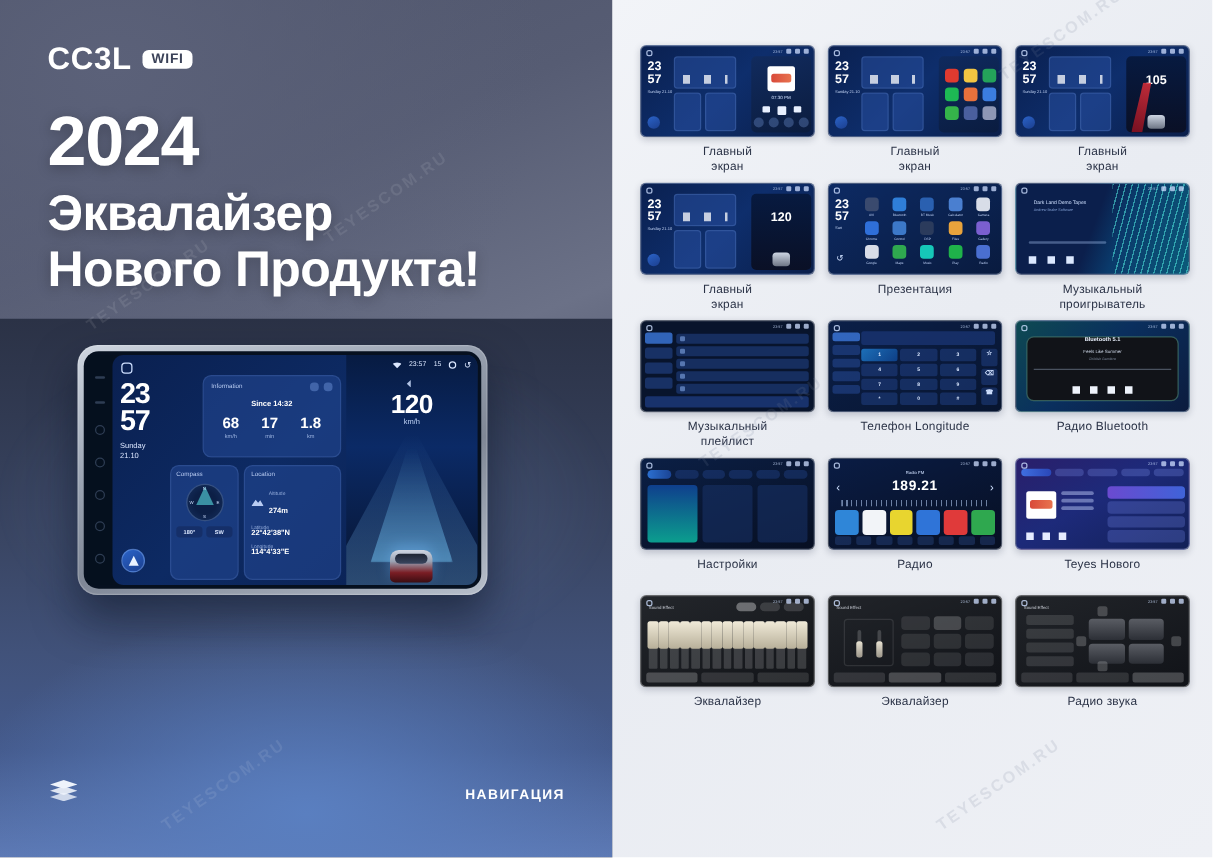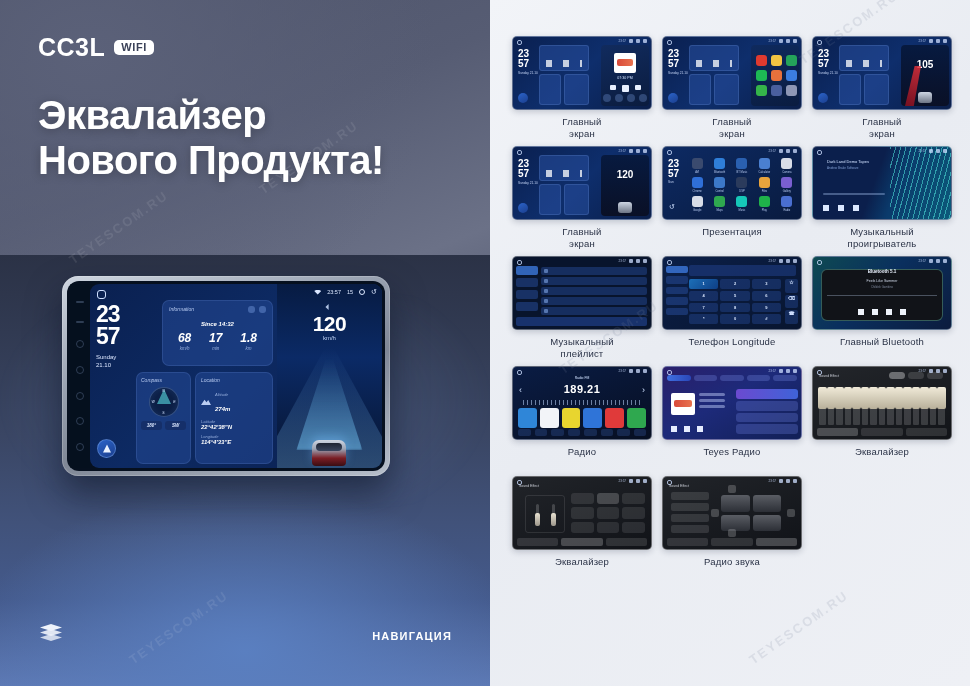--- a/index.html
+++ b/index.html
@@ -97,21 +97,20 @@
     position: absolute; left: 7px; top: 6px; width: 9px; height: 9px;
     border: 1.3px solid #cfe0ff; border-radius: 3px;
   }
   .hu-clock { position: absolute; left: 6px; top: 20px; color: #fff; }
   .hu-clock .h, .hu-clock .m { font-size: 23px; font-weight: 700; line-height: .95; letter-spacing: -1px; }
   .hu-clock .day { font-size: 6px; margin-top: 5px; color: #dbe6ff; line-height: 1.35; }
 
   .widget {
     position: absolute; background: rgba(36,72,150,.55); border-radius: 7px;
     border: 1px solid rgba(120,160,235,.18);
-    font-style: italic;
   }
   .w-info { left: 72px; top: 16px; right: 4px; height: 66px; padding: 5px 6px; }
   .w-info .cap { font-size: 5px; color: #b9ccf2; }
   .w-info .since { font-size: 6px; color: #fff; font-weight: 700; text-align: center; margin-top: 9px; }
   .w-info .stats { display: flex; justify-content: space-around; margin-top: 5px; }
   .w-info .stats div { text-align: center; }
   .w-info .stats .v { font-size: 12px; color: #fff; font-weight: 700; line-height: 1; }
   .w-info .stats .u { font-size: 4.5px; color: #9ab2e0; margin-top: 2px; }
   .w-info .dots { position: absolute; right: 6px; top: 5px; display: flex; gap: 4px; }
   .w-info .dots b { display: block; width: 7px; height: 7px; border-radius: 3px; background: rgba(140,180,250,.35); }
@@ -410,20 +409,21 @@
   <section class="hero">
     <div class="hero-photo"></div>
     <div class="dash-glow"></div>
 
     <div class="logo-row">
       <span class="logo-text">CC3L</span>
       <span class="logo-badge">WIFI</span>
     </div>
 
     <div class="headline">
+      <div class="year">2024</div>
       <div class="l1">Эквалайзер</div>
       <div class="l2">Нового Продукта!</div>
     </div>
 
     <div class="device">
       <div class="device-inner">
         <div class="hu-side">
           <i class="bar"></i>
           <i class="bar"></i>
           <i></i>
@@ -831,23 +831,48 @@
           <div class="ttl">Feels Like Summer</div>
           <div class="sub">Childish Gambino</div>
           <div class="sl"></div>
           <div class="ctl">
               <b></b>
               <b></b>
               <b></b>
               <b></b>
             </div>
         </div>
-        <div class="caption">Главный Bluetooth</div>
-      </div>
-
+        <div class="caption">Радио Bluetooth</div>
+      </div>
+
+      <div class="cell">
+        <div class="thumb t-settings">
+          <span class="hic"></span>
+          <div class="sbar">
+              <em>23:57</em>
+              <b></b>
+              <b></b>
+              <b></b>
+            </div>
+          <div class="tabs">
+              <b class="on"></b>
+              <b></b>
+              <b></b>
+              <b></b>
+              <b></b>
+              <b></b>
+            </div>
+          <div class="cards">
+              <b></b>
+              <b></b>
+              <b></b>
+            </div>
+        </div>
+        <div class="caption">Настройки</div>
+      </div>
 
       <div class="cell">
         <div class="thumb t-radio">
           <span class="hic"></span>
           <div class="sbar">
               <em>23:57</em>
               <b></b>
               <b></b>
               <b></b>
             </div>
@@ -905,21 +930,21 @@
               <b></b>
               <b></b>
               <b></b>
             </div>
           <div class="ctl">
               <i></i>
               <i></i>
               <i></i>
             </div>
         </div>
-        <div class="caption">Teyes Радио</div>
+        <div class="caption">Teyes Нового</div>
       </div>
 
       <div class="cell">
         <div class="thumb t-eq">
           <span class="hic"></span>
           <div class="sbar">
               <em>23:57</em>
               <b></b>
               <b></b>
               <b></b>

